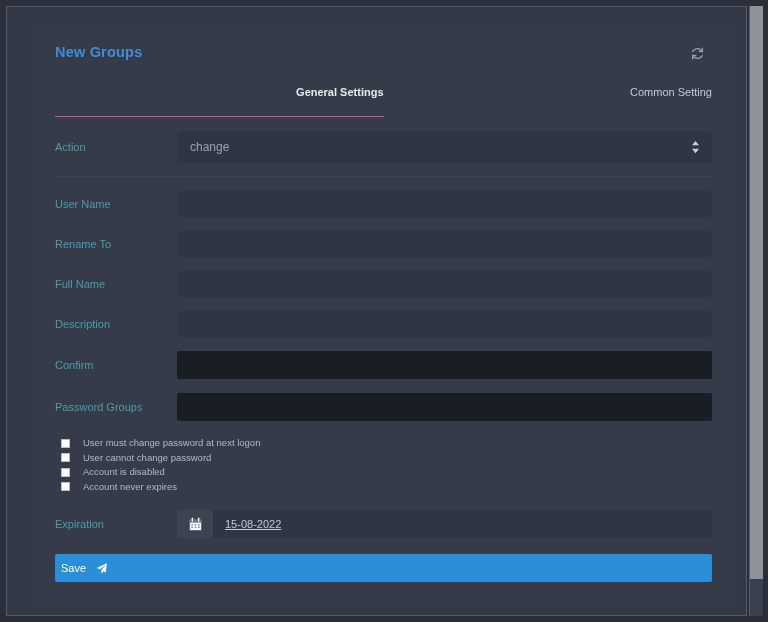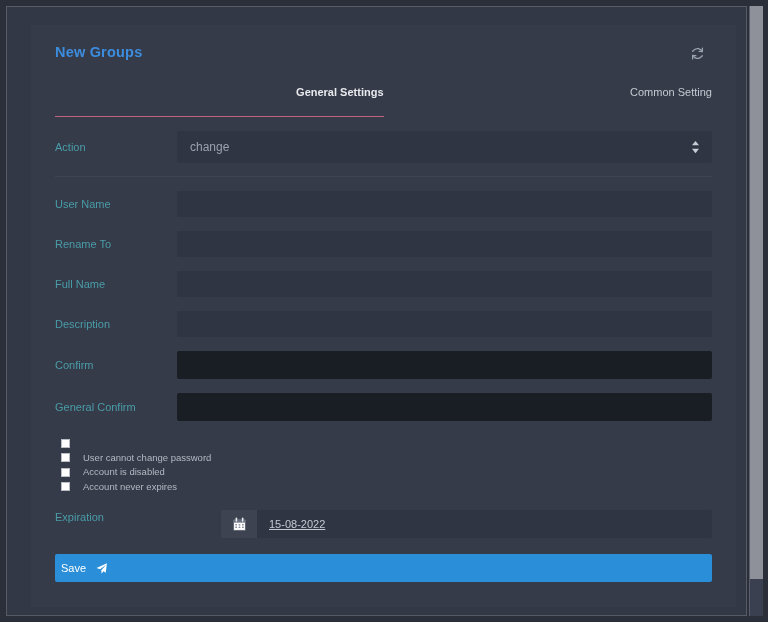--- a/index.html
+++ b/index.html
@@ -212,22 +212,22 @@
   }
   .cb-label {
     color: #b4bac4;
     font-size: 9.5px;
     line-height: 12px;
   }
 
   
   #expiration-row {
     display: flex;
+    align-items: center;
     margin-top: 16px;
-    gap: 44px;
   }
   .date-group {
     display: flex;
     flex: 1 1 auto;
     align-items: stretch;
     height: 28px;
   }
   #calendar-btn {
     width: 36px;
     flex: 0 0 36px;
@@ -347,29 +347,30 @@
         </div>
 
         <div class="form-row">
           <div class="form-label">Confirm</div>
           <div class="form-control">
             <input class="text-input dark" type="password" placeholder="" style="">
           </div>
         </div>
 
         <div class="form-row">
-          <div class="form-label">General Confirm</div>
+          <div class="form-label">Password Groups</div>
           <div class="form-control">
             <input class="text-input dark" type="password" placeholder="" style="">
           </div>
         </div>
 
         <div class="checkbox-group">
           <div class="checkbox-row">
             <span class="cb"></span>
+            <span class="cb-label">User must change password at next logon</span>
           </div>
           <div class="checkbox-row">
             <span class="cb"></span>
             <span class="cb-label">User cannot change password</span>
           </div>
           <div class="checkbox-row">
             <span class="cb"></span>
             <span class="cb-label">Account is disabled</span>
           </div>
           <div class="checkbox-row">

